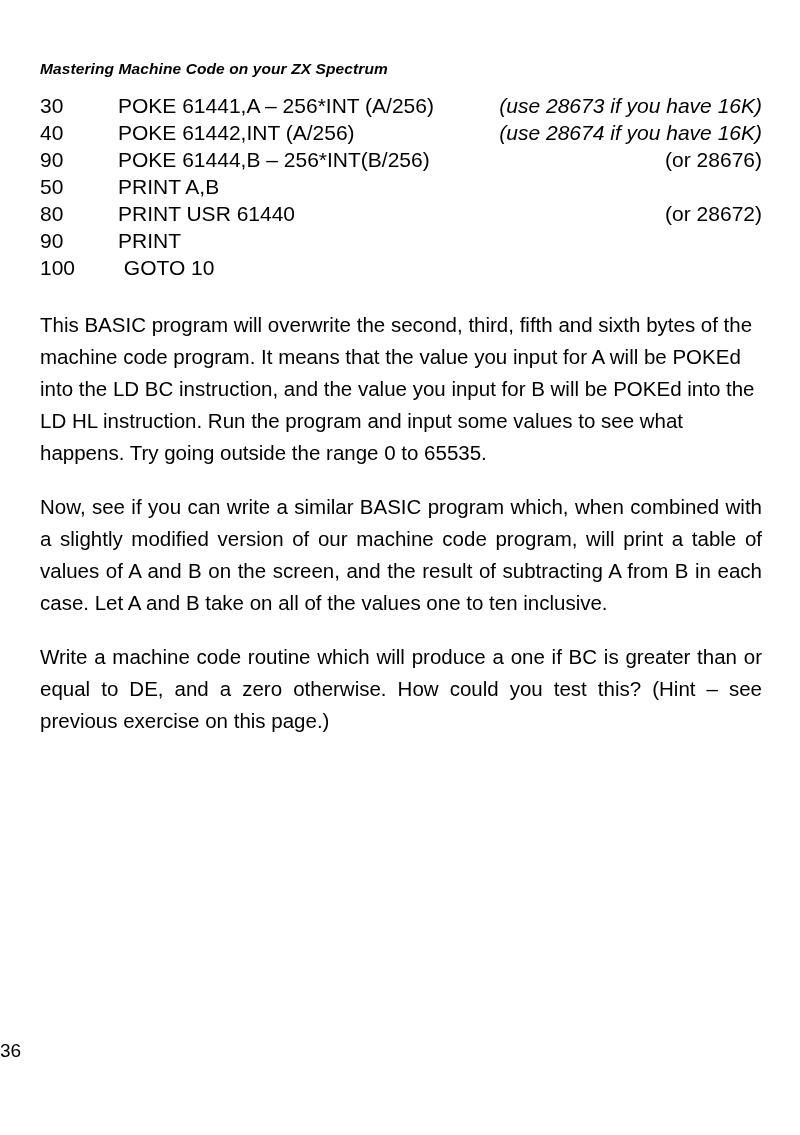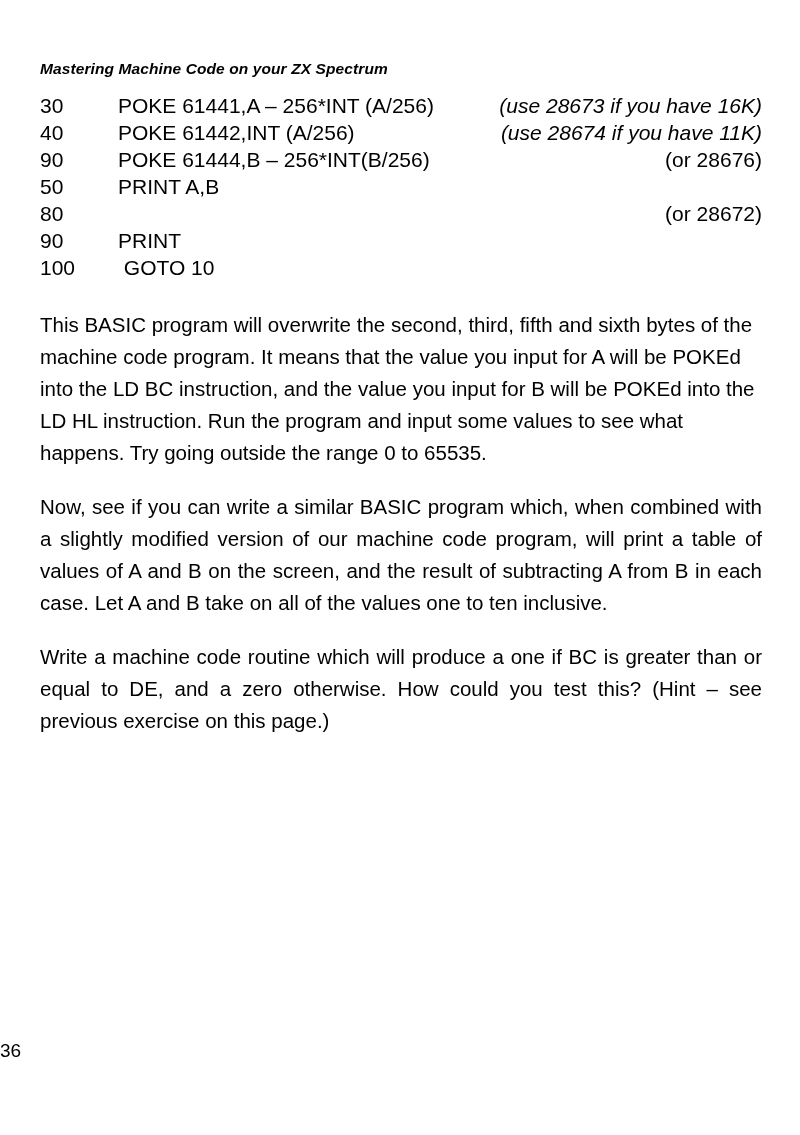--- a/index.html
+++ b/index.html
@@ -89,38 +89,39 @@
 
     <div class="listing-row">
       <span class="ln">30</span>
       <span class="code">POKE 61441,A – 256*INT (A/256)</span>
       <span class="note-right ital">(use 28673 if you have 16K)</span>
     </div>
 
     <div class="listing-row">
       <span class="ln">40</span>
       <span class="code">POKE 61442,INT (A/256)</span>
-      <span class="note-right ital">(use 28674 if you have 11K)</span>
+      <span class="note-right ital">(use 28674 if you have 16K)</span>
     </div>
 
     <div class="listing-row">
       <span class="ln">90</span>
       <span class="code">POKE 61444,B – 256*INT(B/256)</span>
       <span class="note-right">(or 28676)</span>
     </div>
 
 
     <div class="listing-row">
       <span class="ln">50</span>
       <span class="code">PRINT A,B</span>
       <span class="note-right"></span>
     </div>
 
     <div class="listing-row">
       <span class="ln">80</span>
+      <span class="code">PRINT USR 61440</span>
       <span class="note-right">(or 28672)</span>
     </div>
 
     <div class="listing-row">
       <span class="ln">90</span>
       <span class="code">PRINT</span>
       <span class="note-right"></span>
     </div>
 
     <div class="listing-row">

